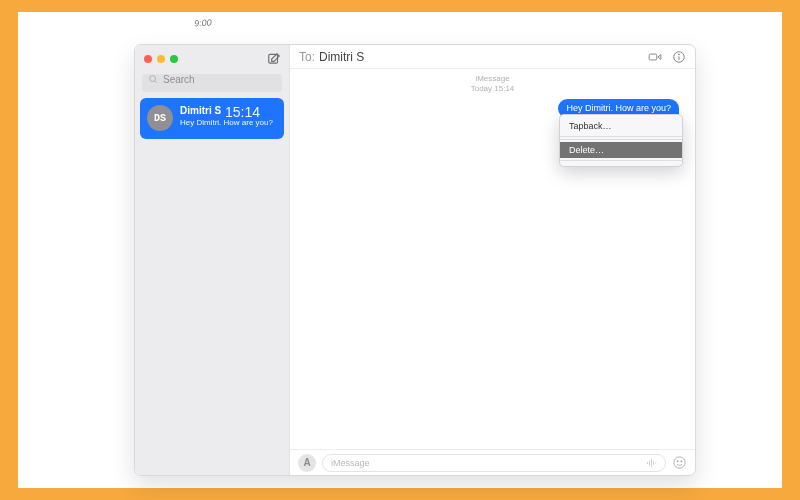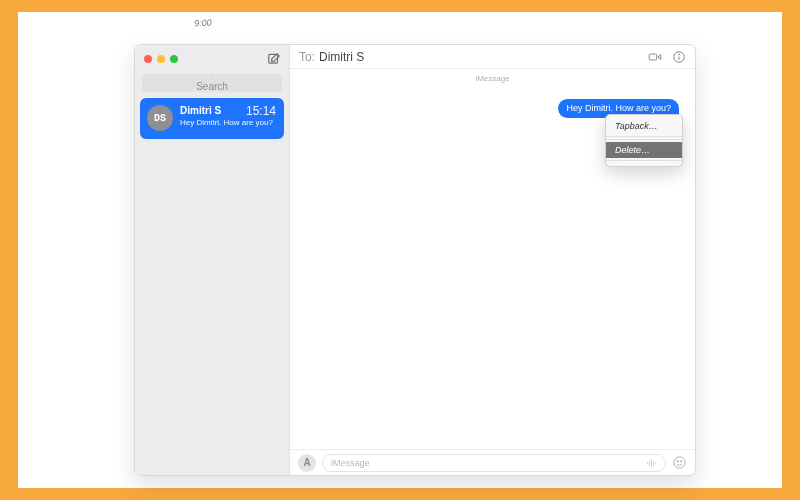--- a/index.html
+++ b/index.html
@@ -18,53 +18,53 @@
   
   .side { width: 155px; background: #ececee; display: flex; flex-direction: column; border-right: 1px solid #e2e2e4; }
   .side-top { display:flex; align-items:center; justify-content:space-between; padding: 7px 8px 4px 9px; }
   .traffic { display:flex; gap:5px; }
   .dot { width:8px; height:8px; border-radius:50%; }
   .dot.r{background:#ff5f57;} .dot.y{background:#ffbd2e;} .dot.g{background:#28c840;}
   .compose { width:14px; height:14px; color:#6f6f73; }
   .compose svg { width:14px; height:14px; }
 
   .search { margin: 4px 7px 6px 7px; background:#e1e1e3; border-radius:4px; height:18px;
-            display:flex; align-items:center; padding:0 6px; gap:5px; color:#8e8e92; font-size:10px;flex-direction:column;}
+            display:flex; align-items:flex-start; padding:0 6px; gap:5px; color:#8e8e92; font-size:10px;}
   .search svg{width:10px;height:10px;opacity:.7}
 
   .conv { margin:0 5px; background:#1e74fd; border-radius:6px; padding:7px 7px 8px 7px; color:#fff;
           display:flex; gap:7px; position:relative; }
   .avatar{width:26px;height:26px;border-radius:50%;background:#8f8f94;color:#fff;
           display:flex;align-items:center;justify-content:center;font-size:10px;font-weight:600;flex:0 0 26px;font-family:Liberation Mono, monospace;}
   .conv-meta{flex:1;min-width:0}
   .conv-name{font-size:10px;font-weight:600;line-height:12px}
   .conv-prev{font-size:8px;opacity:.92;line-height:11px;white-space:nowrap;overflow:hidden;text-overflow:ellipsis}
-  .conv-time{position:absolute;top:6px;right:8px;font-size:12px;opacity:.92}
+  .conv-time{position:absolute;top:6px;right:24px;font-size:14px;opacity:.92}
 
   
   .main { flex:1; display:flex; flex-direction:column; }
   .hdr { height:24px; border-bottom:1px solid #eee; display:flex; align-items:center;
          padding:0 9px; font-size:12px; color:#444; }
   .hdr .to-lbl{color:#9a9a9e;margin-right:4px}
   .hdr .spacer{flex:1}
   .hdr .icn{width:14px;height:14px;color:#808086;margin-left:10px}
   .hdr .icn svg{width:14px;height:14px}
 
   .thread { position:relative; flex:1; background:#fff; }
   .thread-hdr{ text-align:center; font-size:8px; color:#b1b1b5; padding-top:5px; line-height:10px;}
   .bubble-wrap{ position:absolute; top:30px; right:16px; }
   .bubble{ background:#1e74fd; color:#fff; font-size:9px; padding:4px 8px 5px 8px;
            border-radius:10px; border-bottom-right-radius:3px; position:relative; }
   .bubble::after{content:"";position:absolute;right:-3px;bottom:-1px;width:8px;height:8px;
                  background:#1e74fd;border-bottom-left-radius:8px;clip-path:polygon(0 0,100% 100%,0 100%)}
 
   
-  .ctx { position:absolute; top:45px; right:12px; width:78px; background:#f7f7f9;
+  .ctx { position:absolute; top:45px; right:12px; width:124px; background:#f7f7f9;
          border:1px solid #d1d1d4; border-radius:5px; box-shadow:0 6px 18px rgba(0,0,0,.18);
-         font-size:9px; color:#333; padding:3px 0;font-style:italic; }
+         font-size:9px; color:#333; padding:3px 0; }
   .ctx .mi{padding:3px 9px;cursor:default}
   .ctx .sep{height:1px;background:#dedee1;margin:2px 0}
   .ctx .sel{background:#737373;color:#fff}
 
   
   .ibar{ height:26px;border-top:1px solid #eee; display:flex;align-items:center;padding:0 8px;gap:6px;}
   .appbtn{width:18px;height:18px;border-radius:50%;background:#e4e4e6;color:#8a8a8e;
           display:flex;align-items:center;justify-content:center;font-size:10px;font-weight:700}
   .msgin{flex:1;height:18px;border:1px solid #e4e4e6;border-radius:9px;background:#fff;
          display:flex;align-items:center;padding:0 8px;font-size:9px;color:#b9b9bd;justify-content:space-between}
@@ -129,20 +129,21 @@
             <circle cx="12" cy="12" r="9"></circle>
               <line x1="12" y1="11" x2="12" y2="17"></line>
               <circle cx="12" cy="7.5" r="0.8" fill="currentColor"></circle>
           </svg>
         </span>
       </div>
 
       <div class="thread">
         <div class="thread-hdr">
           <div>iMessage</div>
+          <div>Today 15:14</div>
         </div>
 
         <div class="bubble-wrap">
           <div class="bubble">Hey Dimitri. How are you?</div>
         </div>
 
         <div class="ctx" id="ctx">
             <div class="mi">Tapback…</div>
             <div class="sep"></div>
             <div class="sep"></div>

